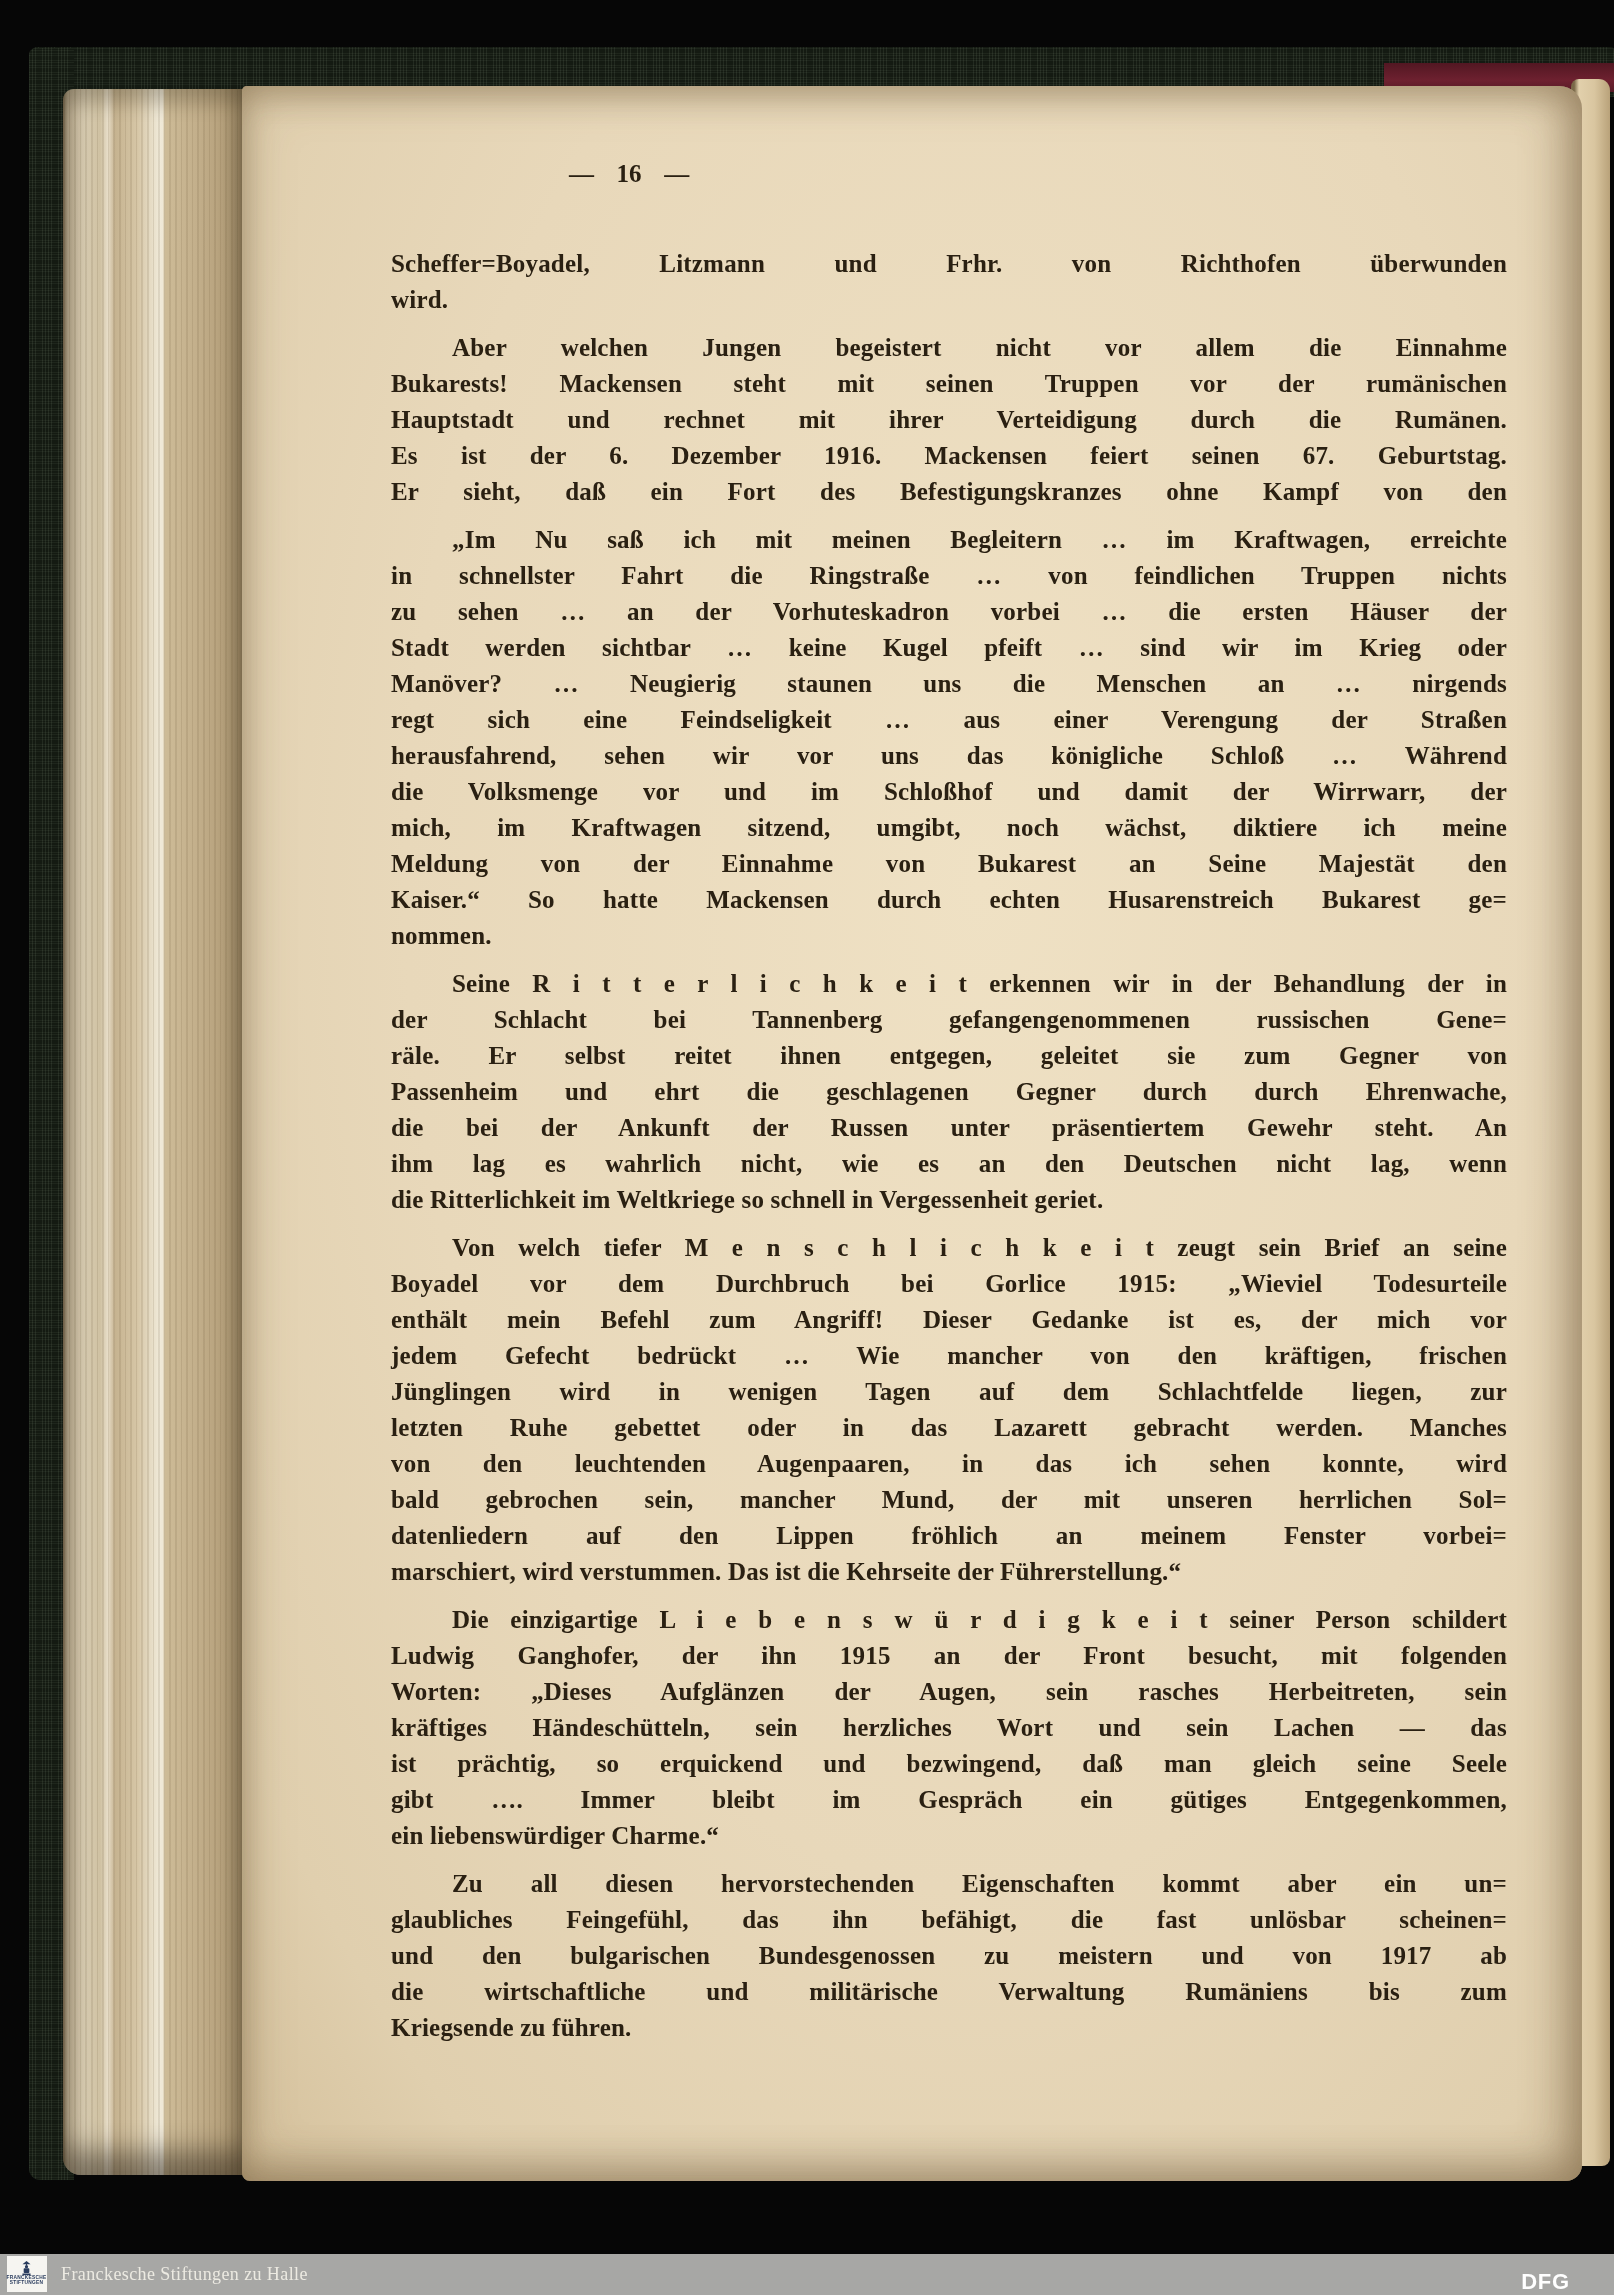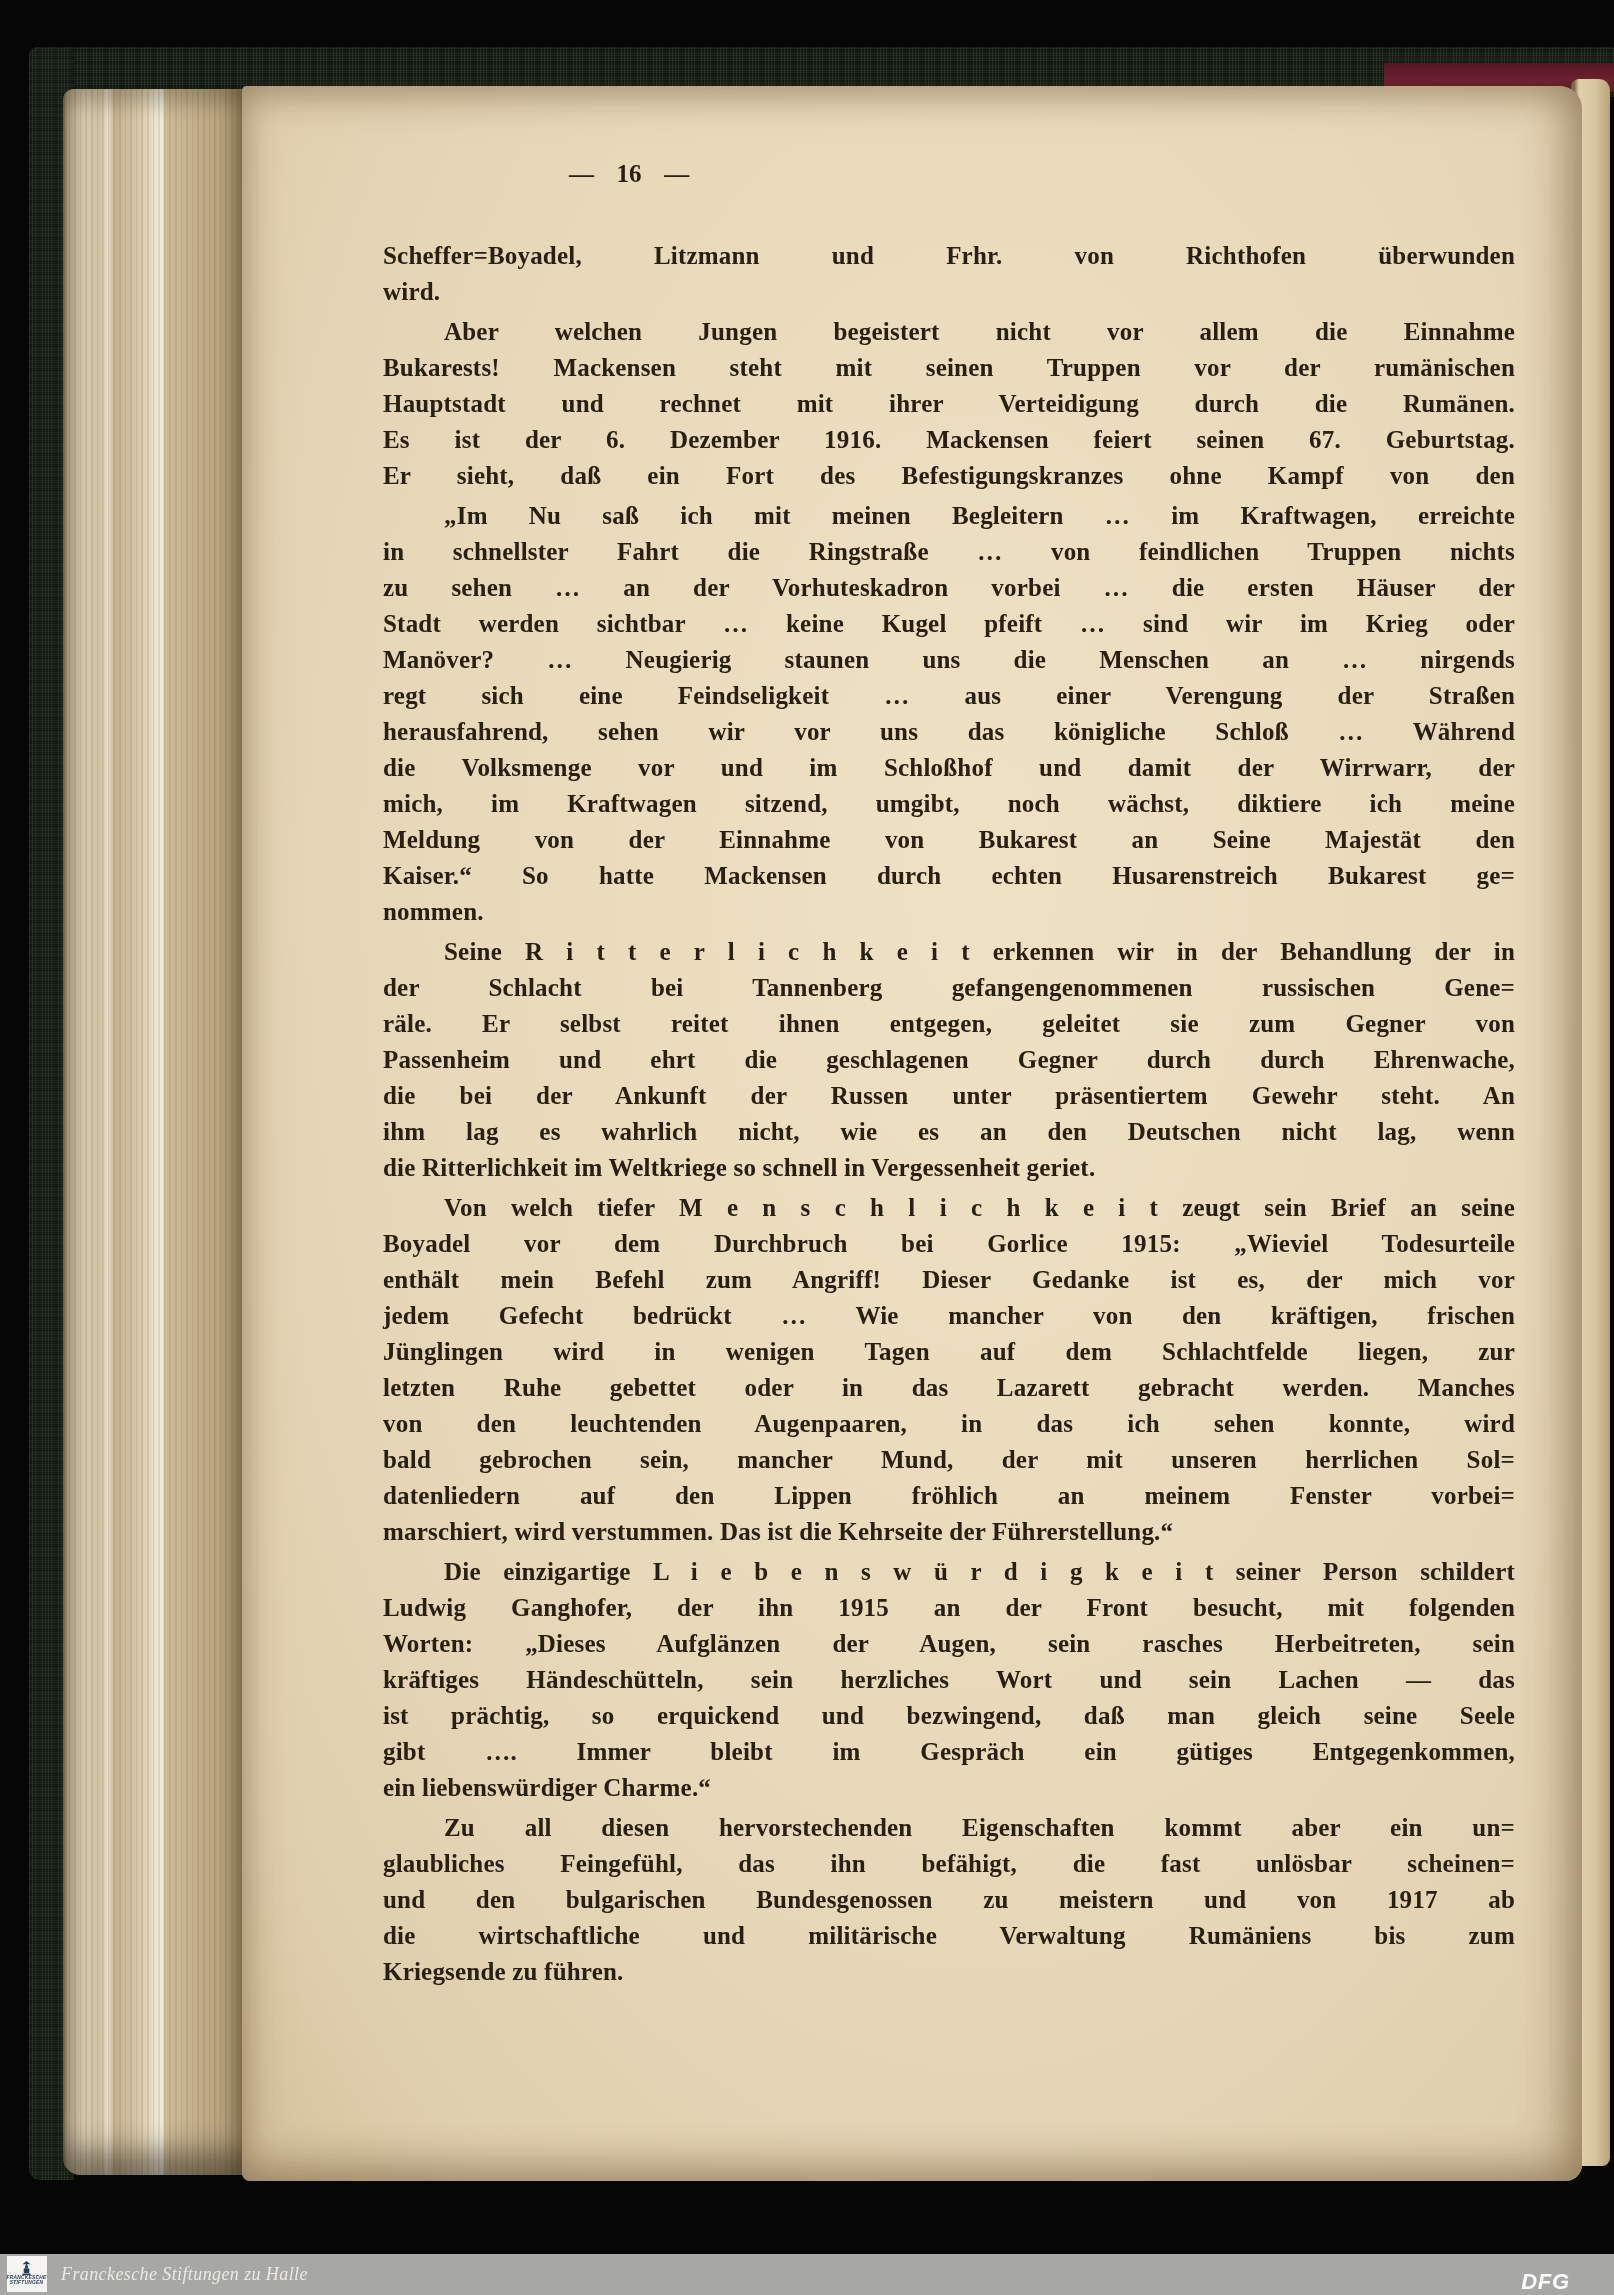--- a/index.html
+++ b/index.html
@@ -60,33 +60,32 @@
   }
   .page-number{
     position:absolute;left:327px;top:74px;
     display:inline-flex;gap:22.6px;align-items:center;
     font-size:25px;font-weight:bold;color:var(--text,#2a2012);
   }
   .text-column{
     position:absolute;left:137px;top:148px;width:1140px;
     color:var(--text,#2a2012);
   }
-  .para{margin:4px;padding:0;}
+  .para{margin:12px;padding:0;}
   .line{
     height:36px;line-height:36px;font-size:25px;font-weight:bold;
     letter-spacing:0.2px;white-space:normal;
     text-align:justify;text-align-last:justify;
   }
   .line.last{text-align-last:left;}
   .line.indent{text-indent:61px;}
   
   .footer{
     position:absolute;left:0;top:2254px;width:1614px;height:41px;
     background:var(--footer_bar,#a7a7a5);
-    font-style:italic;
   }
   .org-box{
     position:absolute;left:6.5px;top:1.6px;width:40px;height:36px;
     background:#f6f5f1;display:flex;flex-direction:column;align-items:center;justify-content:center;
   }
   .org-figure{line-height:0;margin-bottom:0.8px;}
   .org-micro{
     font-family:"Liberation Sans",sans-serif;font-size:4.8px;line-height:4.8px;
     letter-spacing:0.3px;color:var(--logo_navy,#2a3c5e);text-align:center;font-weight:bold;
   }

